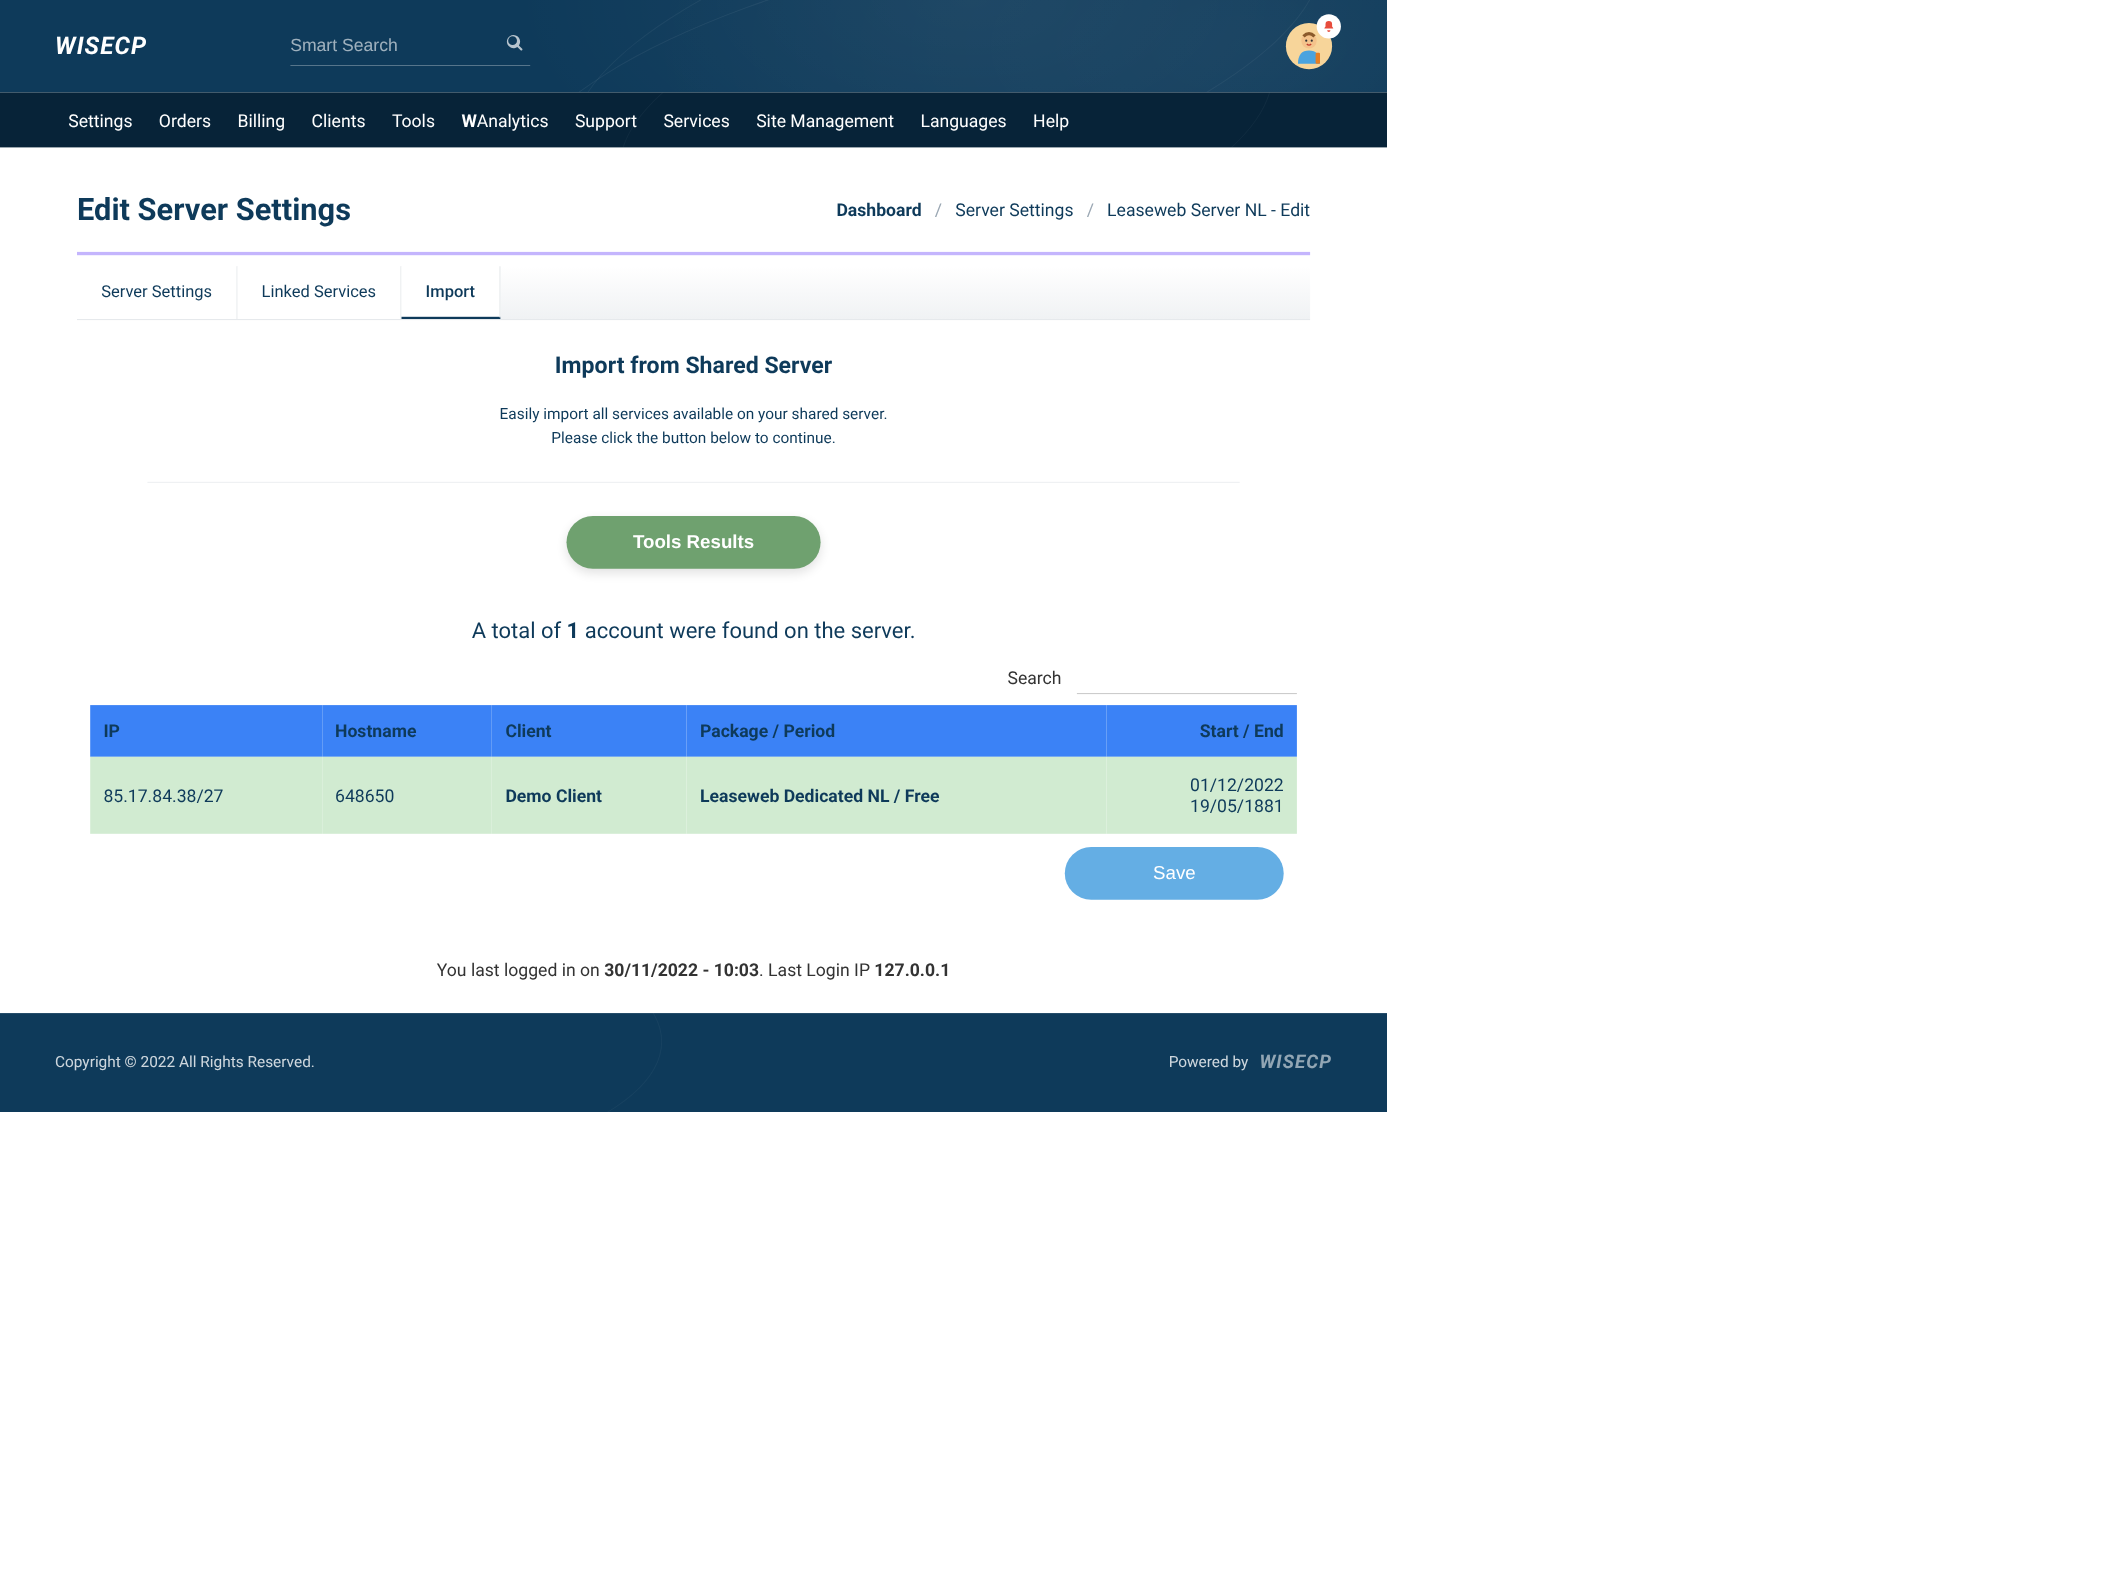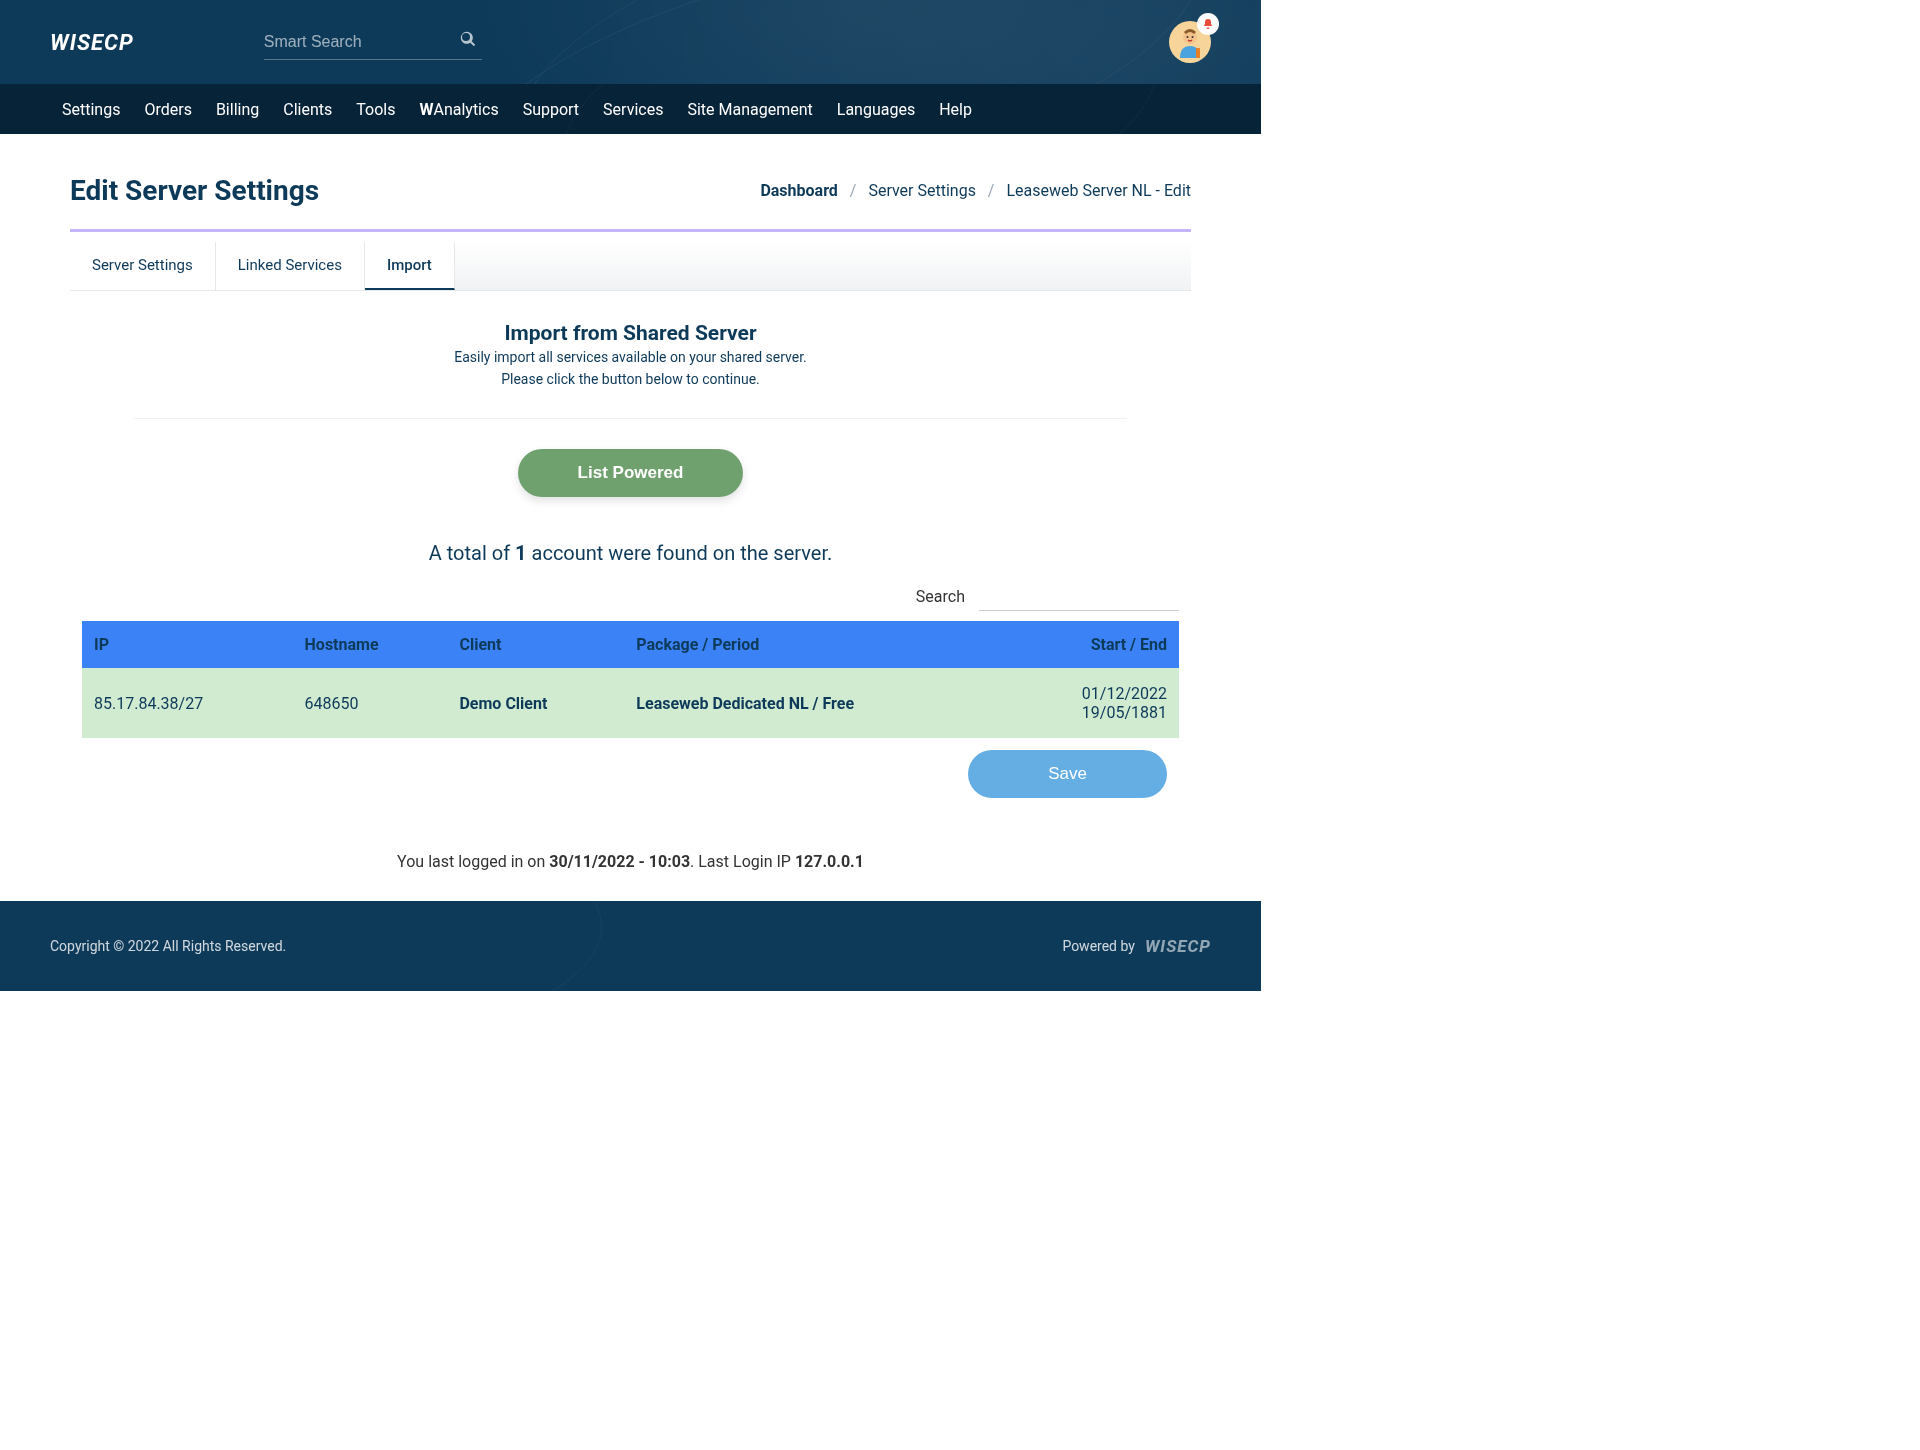--- a/index.html
+++ b/index.html
@@ -25,21 +25,21 @@
 .pagehead{display:flex;align-items:center;justify-content:space-between;padding-bottom:22px;border-bottom:3px solid #c4b5fd}
 .pagehead h1{color:#0e3a5a;font-size:28px;font-weight:700}
 .breadcrumb{font-size:16px;color:#0e3a5a}
 .breadcrumb a{color:#0e3a5a;text-decoration:none}
 .breadcrumb .sep{margin:0 8px;color:#9aa7b3}
 .breadcrumb .first{font-weight:700}
 .tabrow{display:flex;border-bottom:1px solid #e6e9ec;background:linear-gradient(#fff,#f0f2f4);margin-top:10px}
 .tab{padding:14px 22px;font-size:15px;color:#0e3a5a;cursor:pointer;border-right:1px solid #e6e9ec;background:#fff}
 .tab.active{border-bottom:2px solid #0e3a5a;font-weight:500}
 .importsec{text-align:center;padding:30px 64px 0}
-.importsec h2{color:#0e3a5a;font-size:21px;font-weight:700;margin-bottom:2px}
+.importsec h2{color:#0e3a5a;font-size:21px;font-weight:700;margin-bottom:22px}
 .importsec p{color:#0e3a5a;font-size:14px;line-height:1.55}
 .importsec hr{border:none;border-top:1px solid #eef0f2;margin:28px 0 30px}
 .btn-green{background:#6fa16f;color:#fff;border:none;border-radius:24px;padding:14px 60px;font-size:17px;font-weight:700;cursor:pointer;box-shadow:0 4px 10px rgba(0,0,0,0.12)}
 .summary{margin-top:44px;color:#0e3a5a;font-size:20px}
 .summary b{font-weight:700}
 .tablewrap{margin:16px 12px 0}
 .tablesearch{display:flex;justify-content:flex-end;align-items:center;gap:14px;margin-bottom:10px}
 .tablesearch span{color:#333;font-size:16px}
 .tablesearch input{border:none;border-bottom:1px solid #ccc;width:200px;padding:6px 0;font-size:15px;outline:none}
 .tbl{width:100%;border-collapse:collapse}
@@ -123,21 +123,21 @@
     <div class="tab active">Import</div>
   </div>
 
   <div class="importsec">
     <h2>Import from Shared Server</h2>
     <p>
       <span>Easily import all services available on your shared server.</span><br>
       <span>Please click the button below to continue.</span>
     </p>
     <hr>
-    <button class="btn-green">List Powered</button>
+    <button class="btn-green">Tools Results</button>
     <div class="summary">
       <span>A total of </span><b>1</b><span> account were found on the server.</span>
     </div>
   </div>
 
   <div class="tablewrap">
     <div class="tablesearch">
       <span>Search</span>
       <input type="text" style="">
     </div>

